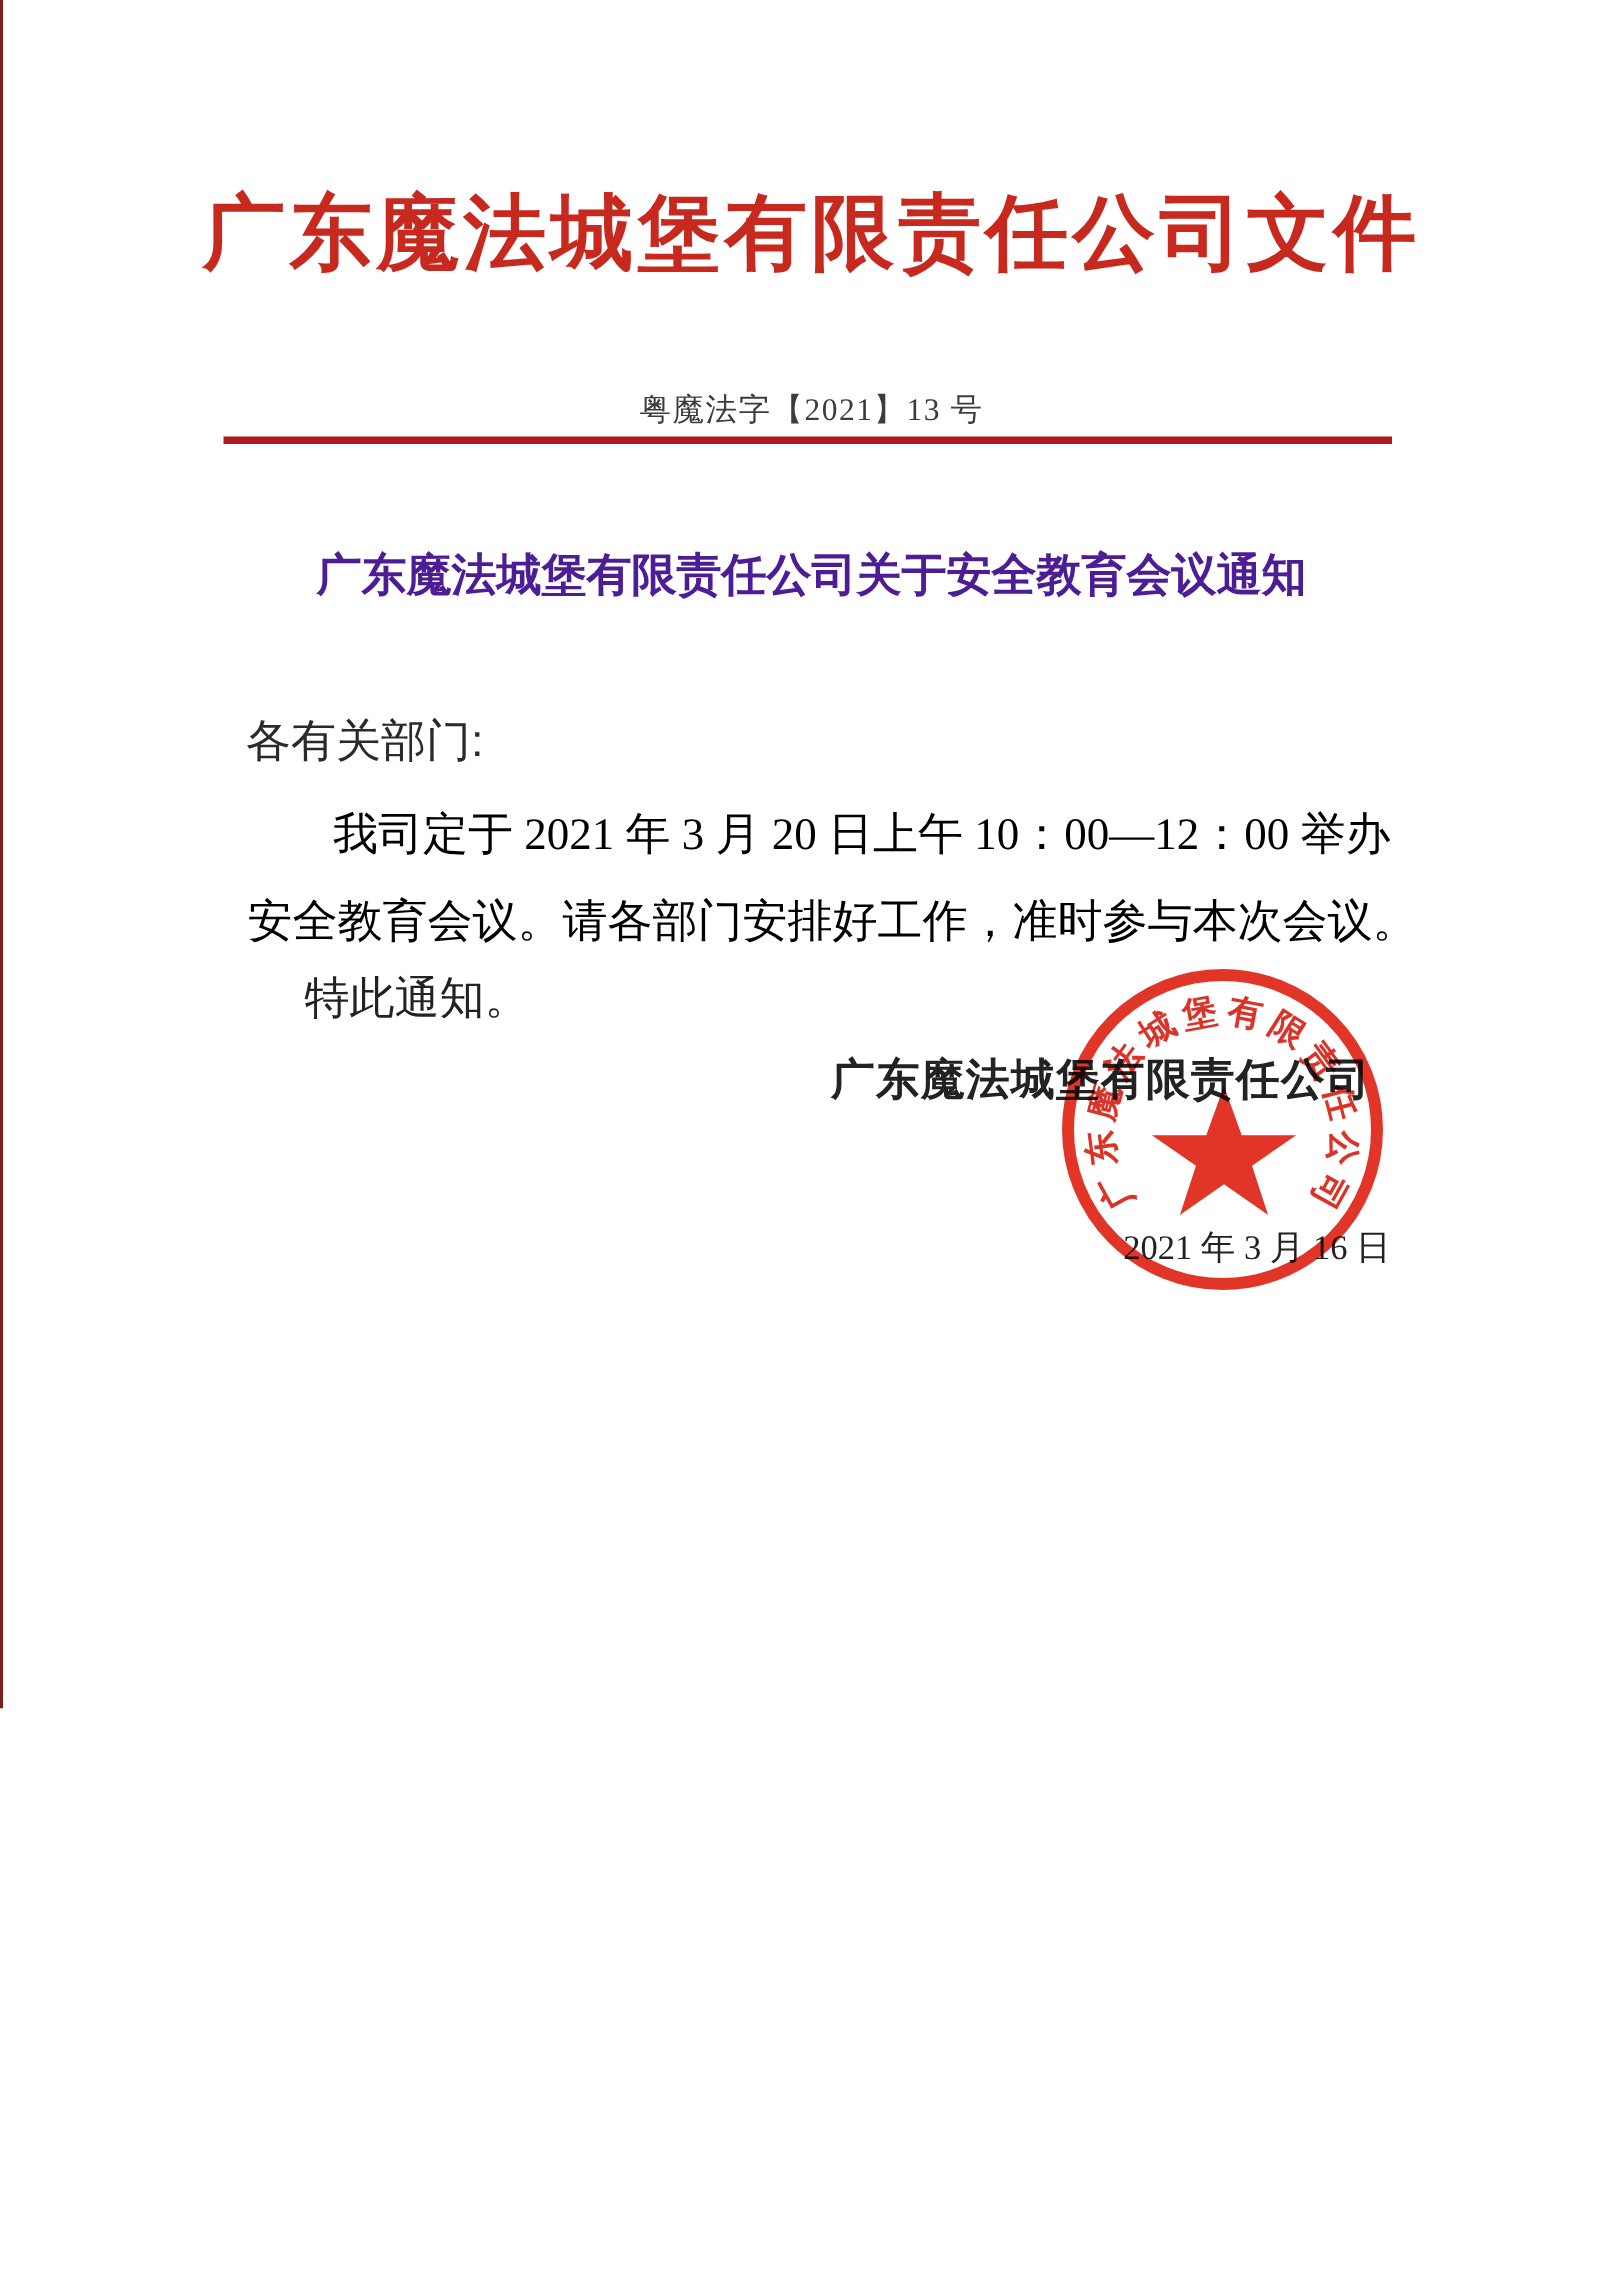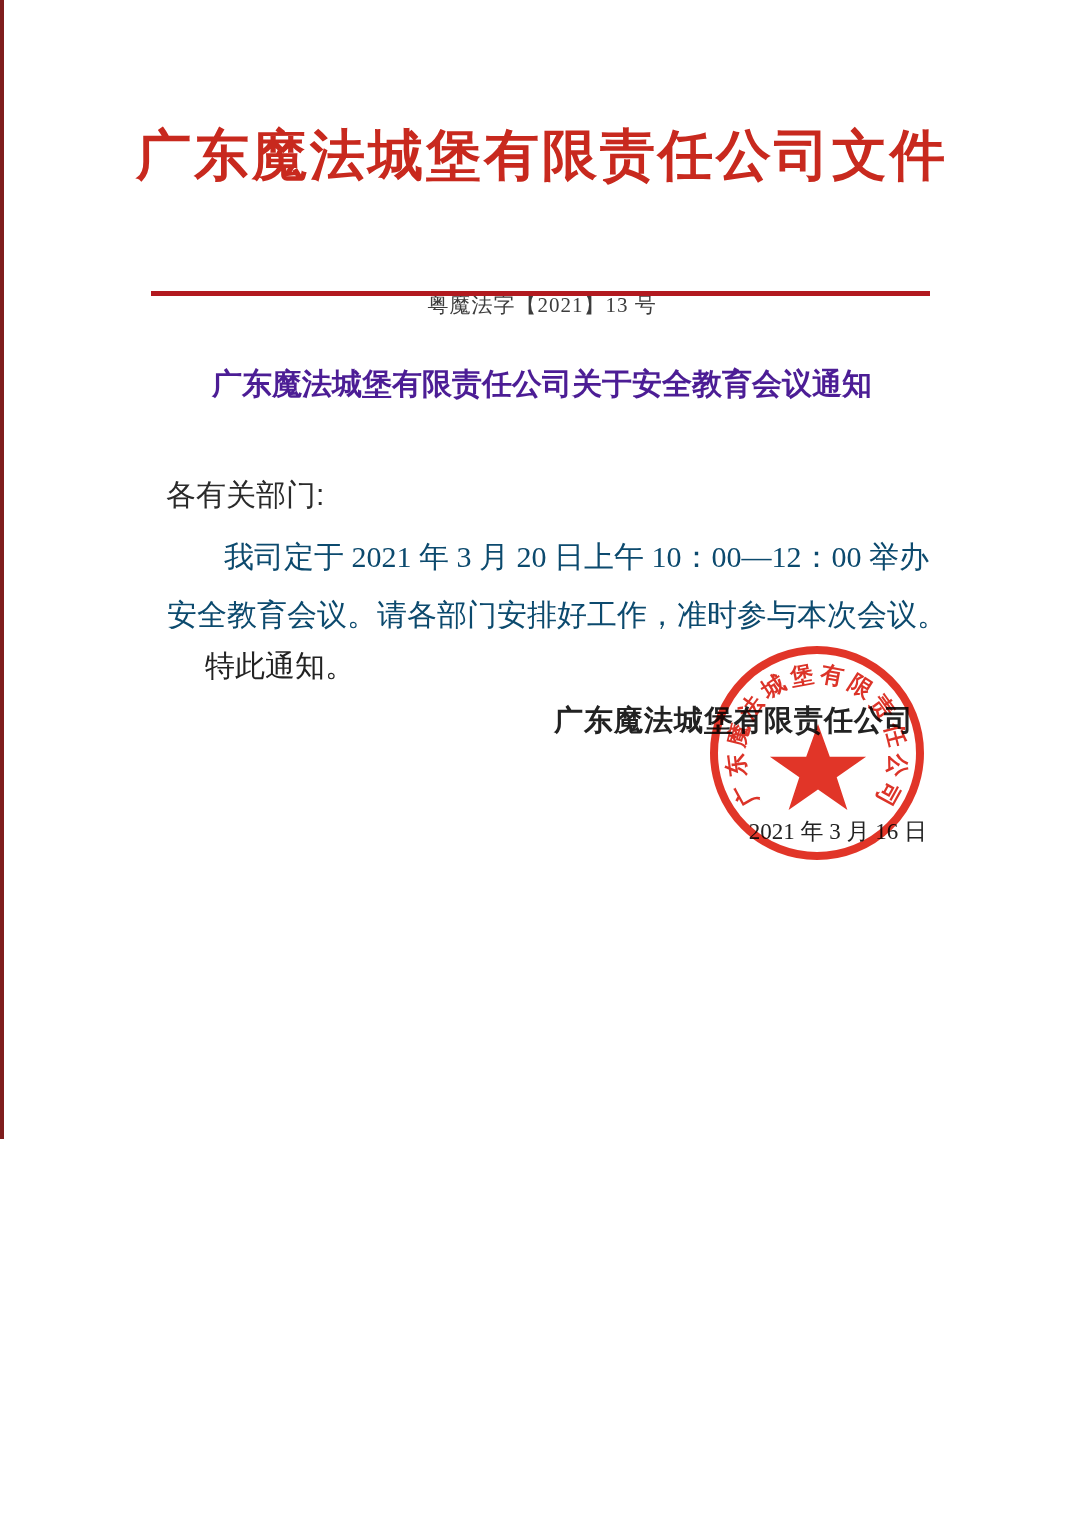--- a/index.html
+++ b/index.html
@@ -3,42 +3,41 @@
 <meta charset="utf-8">
 <style>
   * { margin: 0; padding: 0; box-sizing: border-box; }
   html, body { background: #ffffff; }
   .page {
     position: relative;
     width: 1080px;
     height: 1139px;
     background: #ffffff;
     overflow: hidden;
-    border-left: 4px solid #7f1d1d;
+    border-left: 2px solid #7f1d1d;
     font-family: "Liberation Serif", "DejaVu Serif", serif;
     color: #262626;
   }
   .abs { position: absolute; line-height: 1.18; white-space: nowrap; }
 
   .title {
     top: 124px; left: 0; right: 0;
     text-align: center;
     font-size: 55px;
     font-weight: 600;
     letter-spacing: 3px;
     color: #c8291e;
     font-family: "Liberation Serif", "DejaVu Serif", serif;
   }
   .docnum {
     top: 261px; left: 0; right: 0;
     text-align: center;
     font-size: 21px;
     color: #3c3c3c;
     letter-spacing: 1px;
-    margin-top: 32px;
   }
   .rule {
     position: absolute;
     top: 291px; left: 147px;
     width: 779px; height: 5px;
     background: #b2191f;
   }
   .subject {
     top: 366px; left: 0; right: 0;
     text-align: center;
@@ -46,21 +45,21 @@
     font-weight: 700;
     color: #4c1d95;
     font-family: "Liberation Sans", "DejaVu Sans", sans-serif;
   }
   .salutation {
     top: 477px; left: 162px;
     font-size: 30px;
     color: #2a2a2a;
     font-family: "Liberation Sans", "DejaVu Sans", sans-serif;
   }
-  .body-line { font-size: 30px; color: #0c4a6e; }
+  .body-line { font-size: 30px; color: #000000; }
   .line1 { top: 539px; left: 220px; }
   .line2 { top: 597px; left: 163px; }
   .closing { top: 648px; left: 201px; font-size: 30px; color: #222222; text-align: center; }
   .signer { top: 703px; right: 166px; font-size: 29px; color: #222222; letter-spacing: 1px; font-weight: bold; }
   .issue-date { top: 818px; right: 153px; font-size: 23px; color: #222222; }
 
   .seal {
     position: absolute;
     left: 706px; top: 646px;
     width: 214px; height: 214px;

